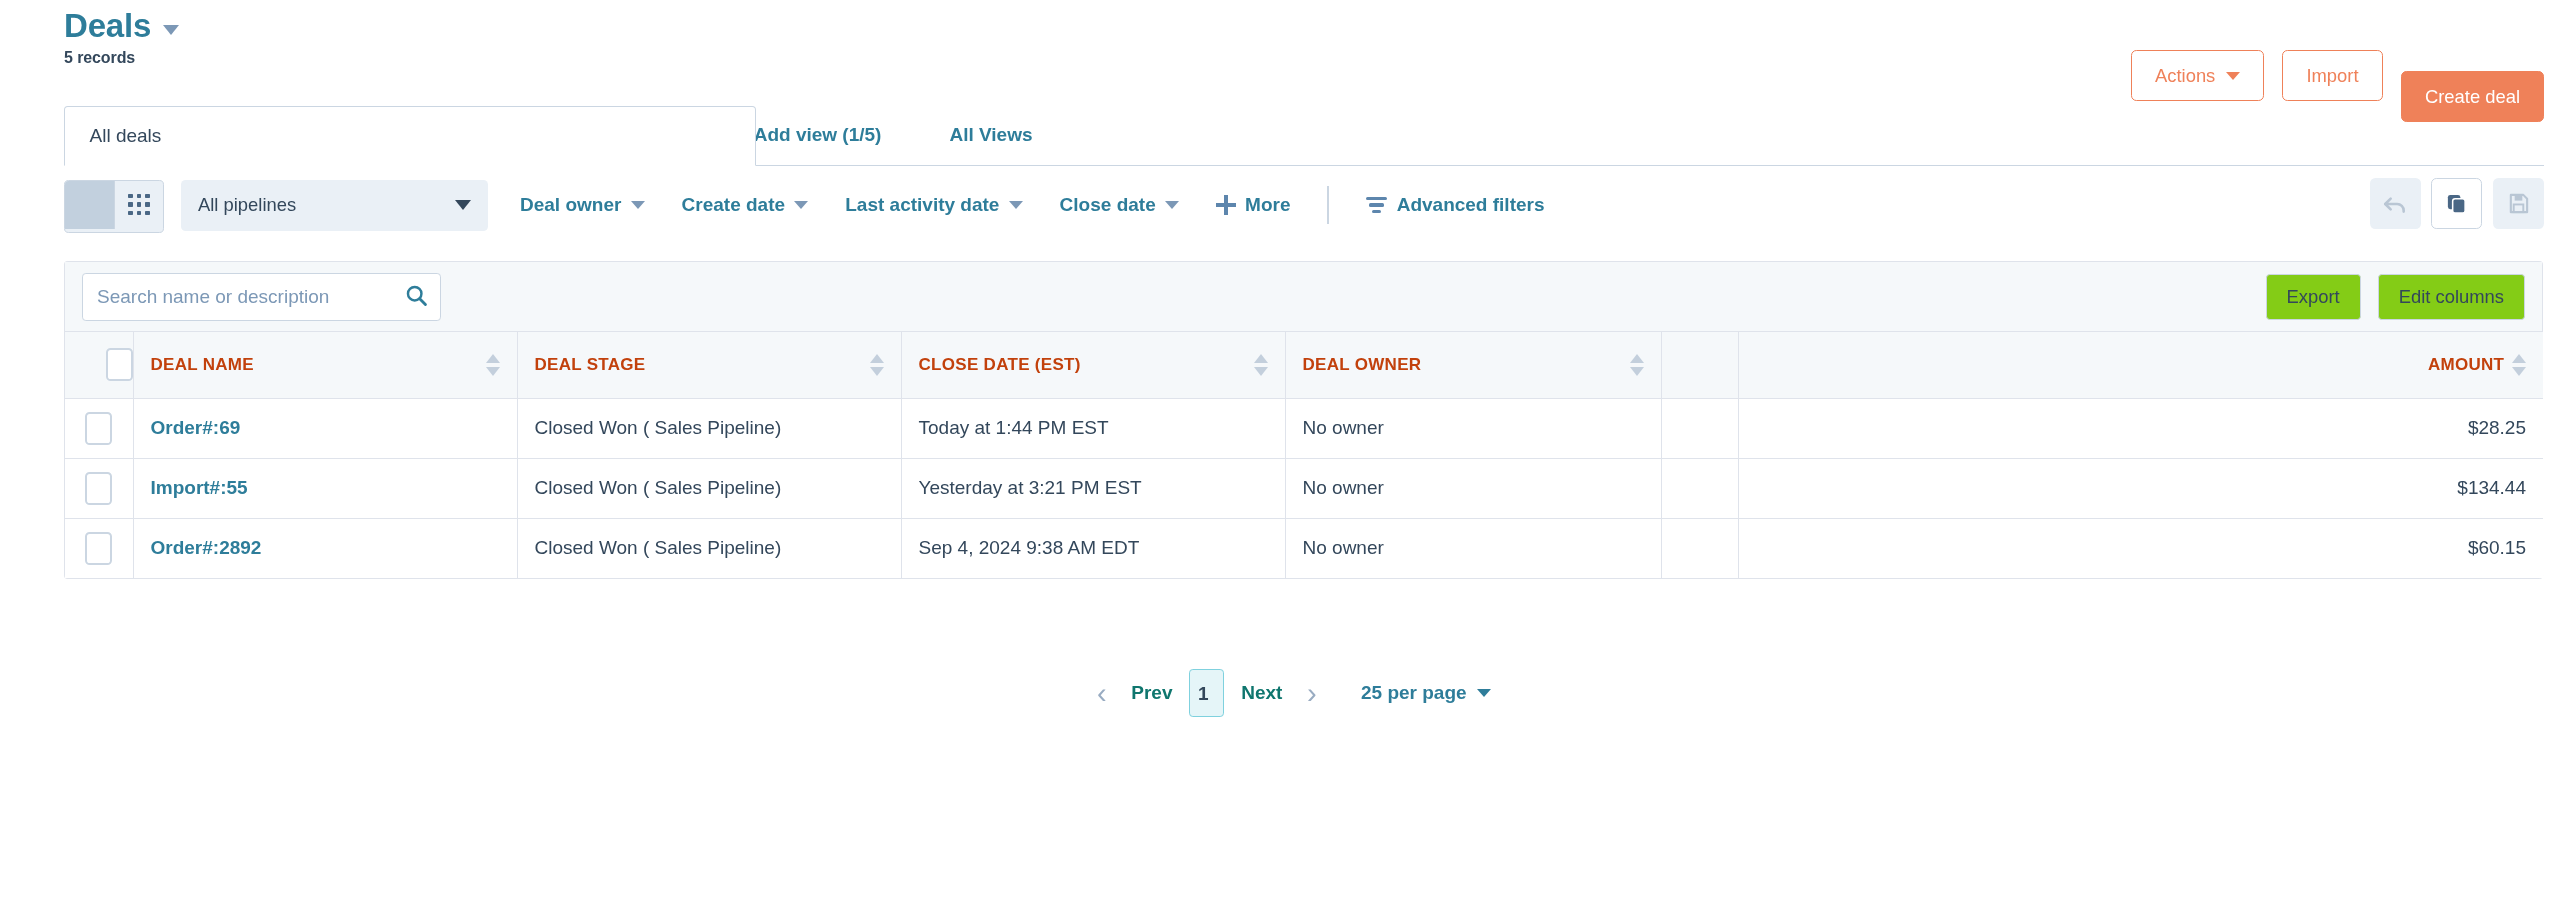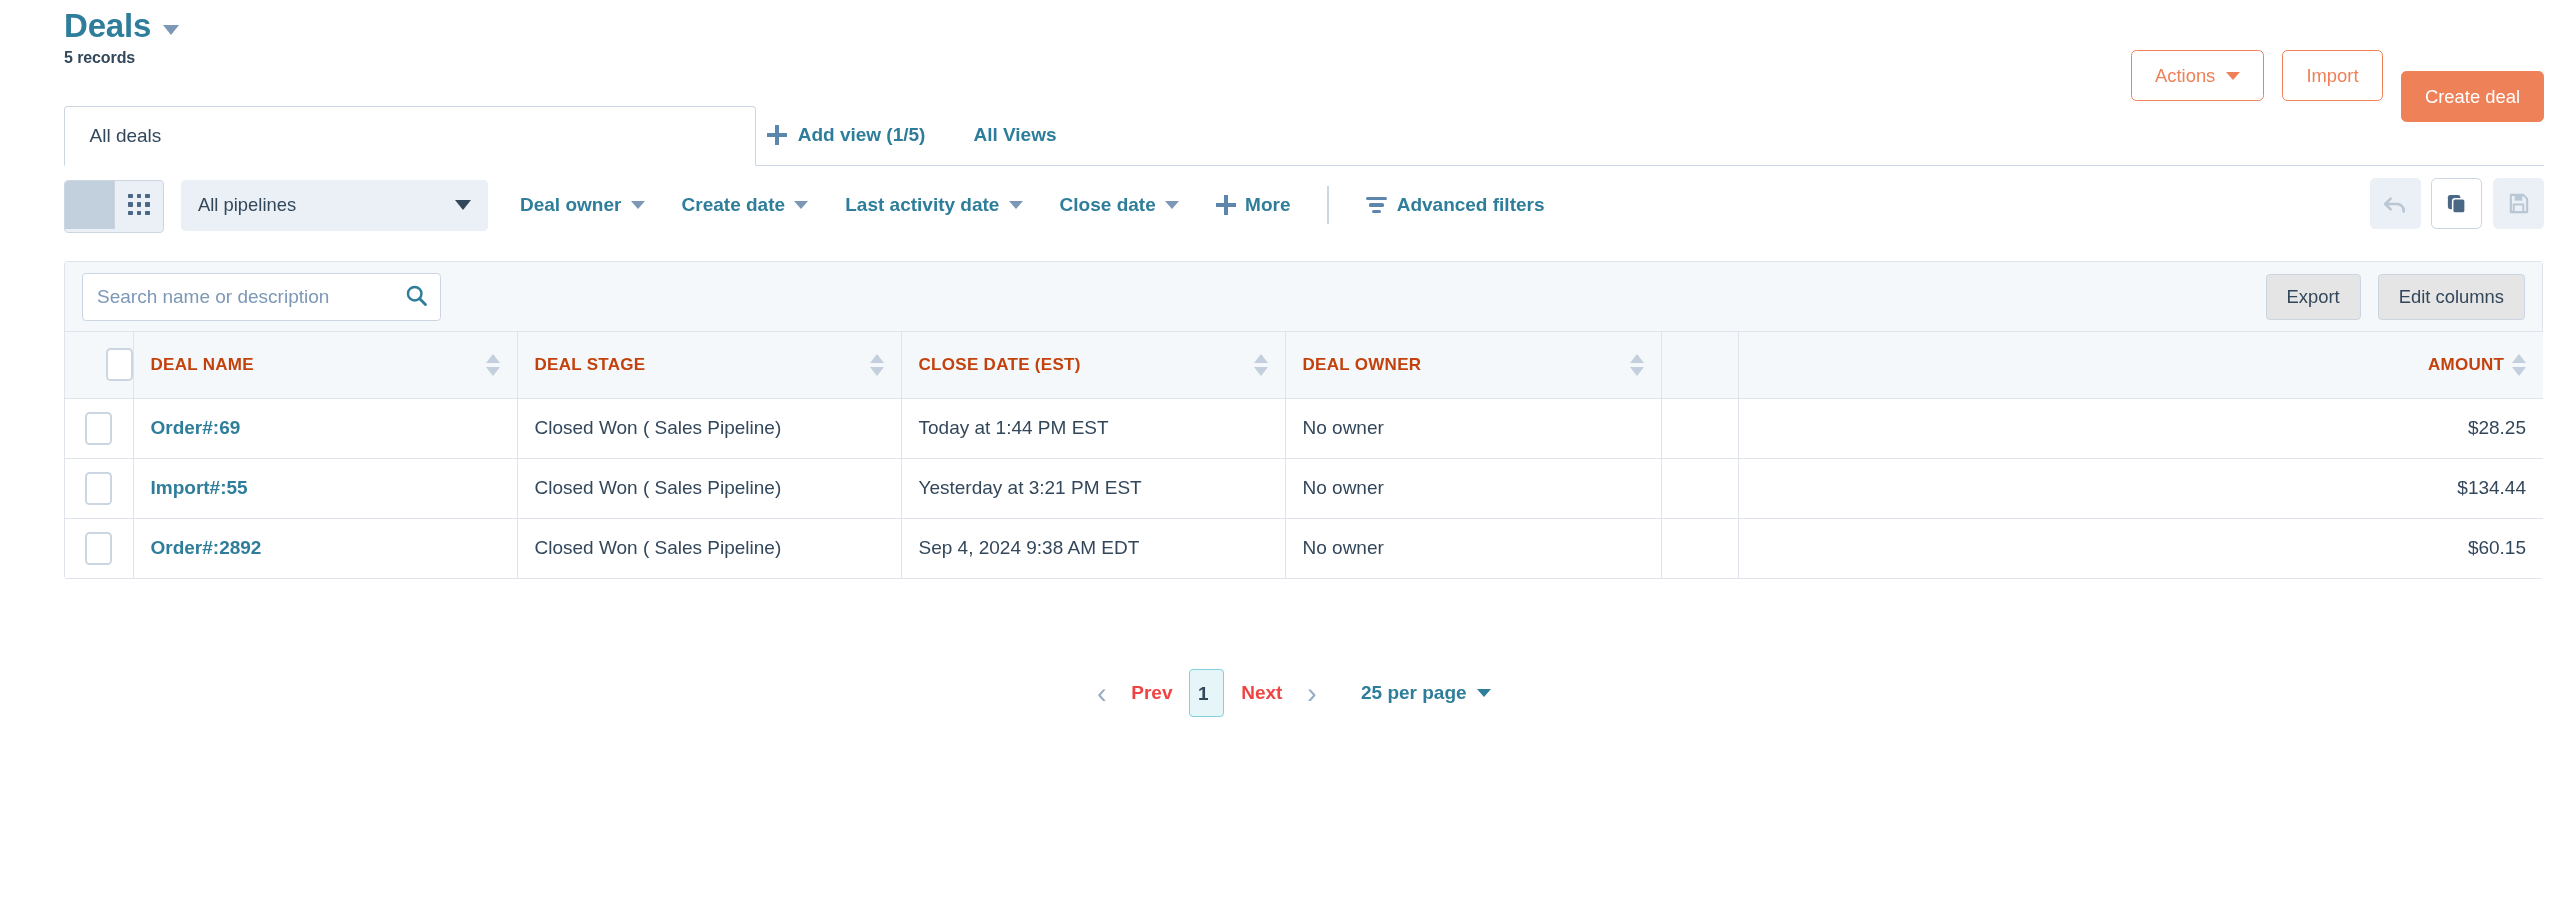--- a/index.html
+++ b/index.html
@@ -132,26 +132,26 @@
     display: flex;
     align-items: center;
     padding-left: 24.5px;
     font-size: 19px;
     color: #33475b;
     cursor: pointer;
     z-index: 2;
   }
   .tabs-links {
     position: absolute;
-    left: 767px;
+    left: 723px;
     top: 0;
     height: 58px;
     display: flex;
     align-items: center;
-    gap: 48px;
+    gap: 68px;
   }
   .tab-link {
     font-size: 19px;
     font-weight: 700;
     color: #2e7d9a;
     cursor: pointer;
     display: inline-flex;
     align-items: center;
     gap: 10.7px;
     white-space: nowrap;
@@ -358,21 +358,21 @@
     margin-left: auto;
     display: flex;
     gap: 17px;
   }
   .btn-light {
     box-sizing: border-box;
     height: 46px;
     padding: 0 20px;
     border: 1.5px solid #cbd6e2;
     border-radius: 3.8px;
-    background: #e5e5e5;
+    background: #84cc16;
     color: #33475b;
     font-size: 18.4px;
     line-height: 43px;
     cursor: pointer;
     white-space: nowrap;
   }
 
   table.deals {
     width: 100%;
     border-collapse: collapse;
@@ -475,21 +475,21 @@
   }
   .pg-arrow {
     color: #99acc2;
     cursor: pointer;
     padding: 0 12.3px;
     font-size: 29px;
     line-height: 1;
     font-weight: 400;
   }
   .pg-text {
-    color: #ef4444;
+    color: #0f766e;
     cursor: pointer;
     padding: 0 12.3px;
   }
   .pg-num {
     box-sizing: border-box;
     min-width: 35px;
     height: 48px;
     line-height: 43px;
     text-align: center;
     border: 1.5px solid #7fd1de;

